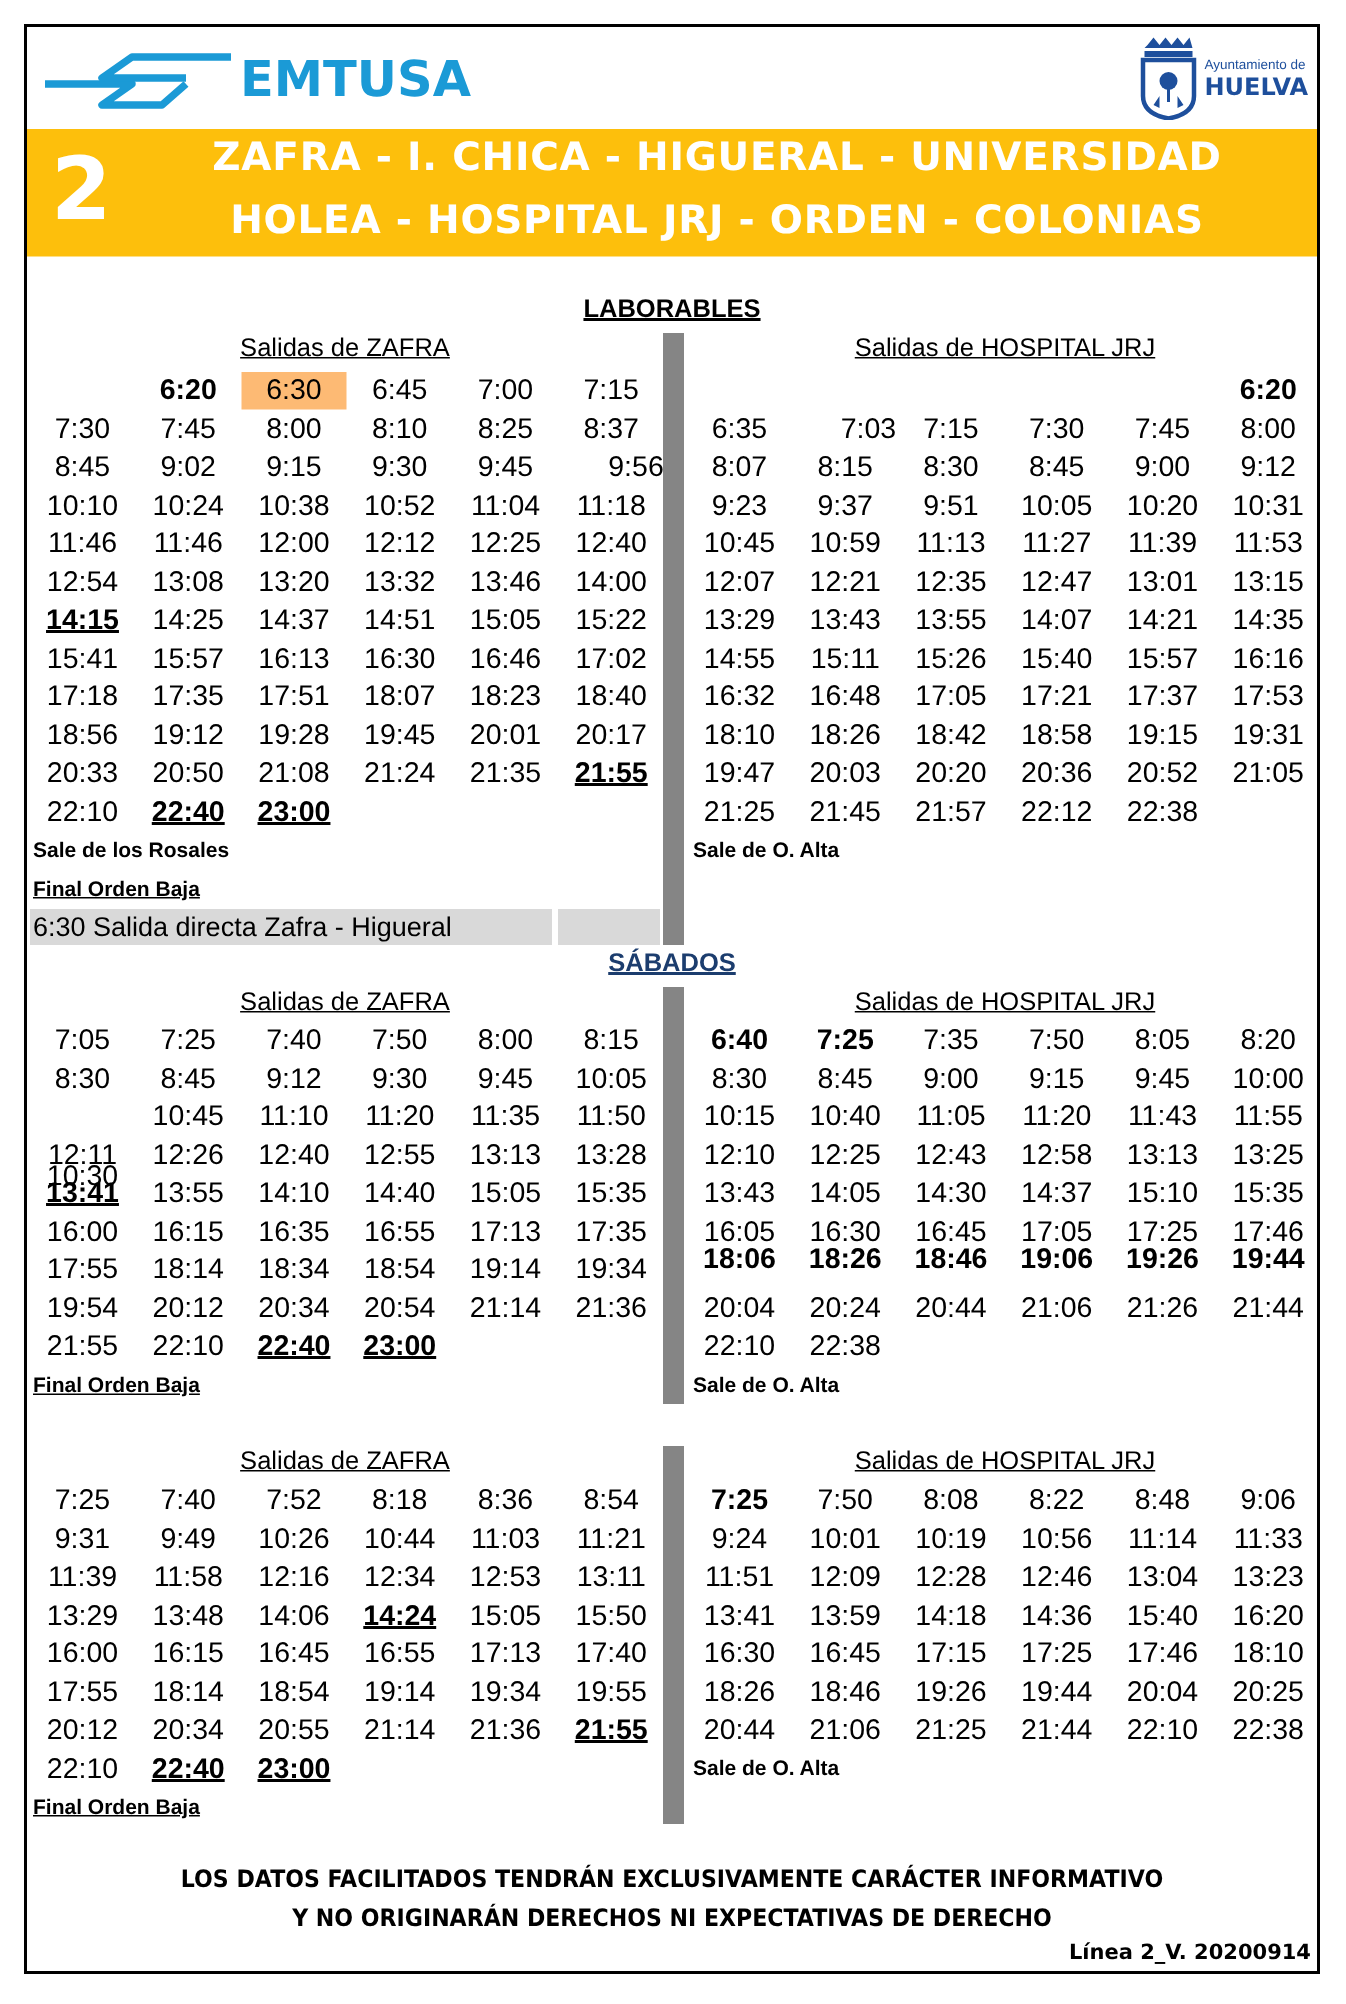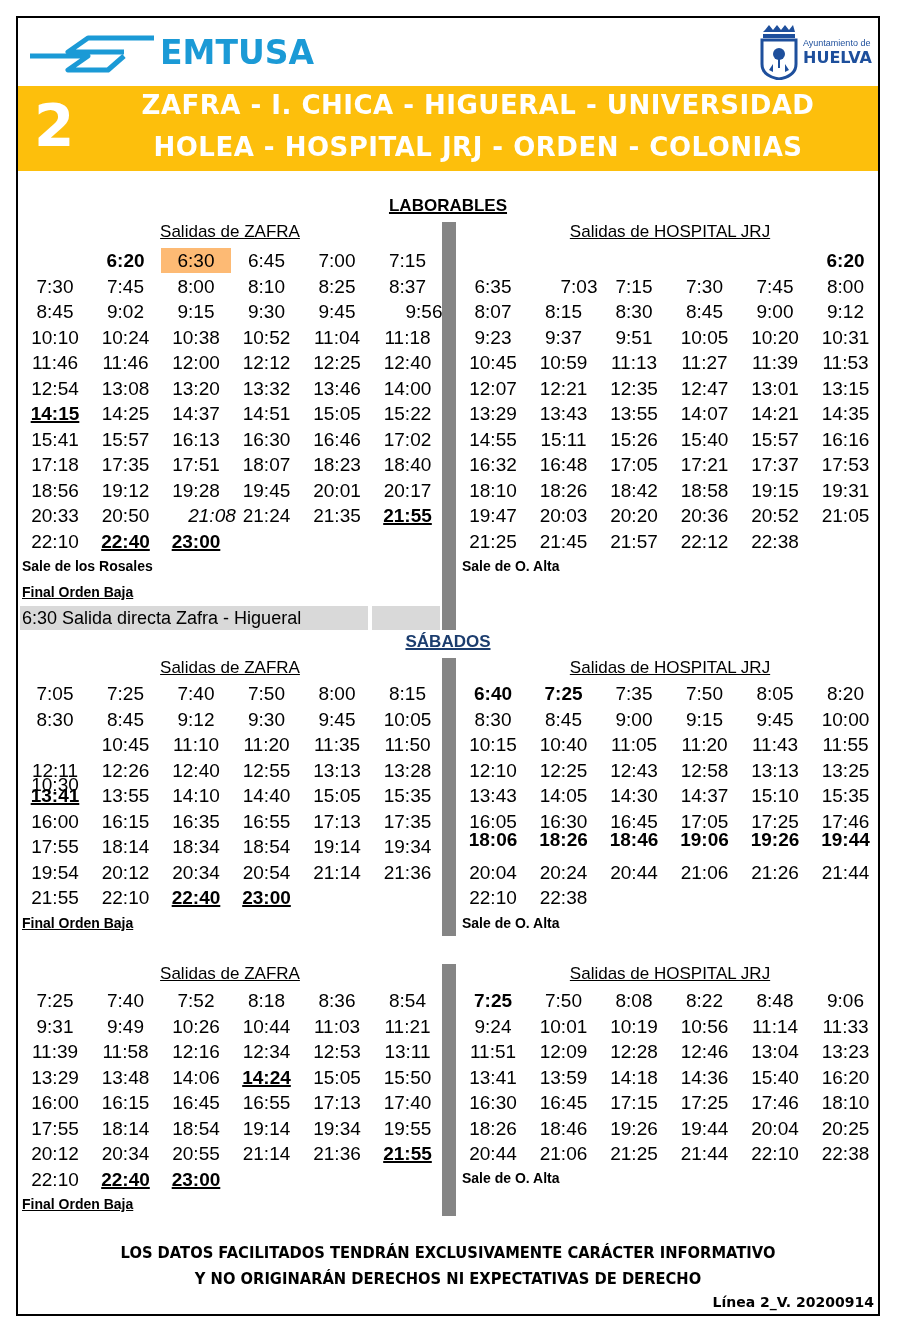--- a/index.html
+++ b/index.html
@@ -153,21 +153,21 @@
         <span class="cell" style="left: 2px;">18:56</span>
         <span class="cell" style="left: 72.5px;">19:12</span>
         <span class="cell" style="left: 143px;">19:28</span>
         <span class="cell" style="left: 213.5px;">19:45</span>
         <span class="cell" style="left: 284px;">20:01</span>
         <span class="cell" style="left: 354.5px;">20:17</span>
       </div>
       <div class="row" style="top: 255px;">
         <span class="cell" style="left: 2px;">20:33</span>
         <span class="cell" style="left: 72.5px;">20:50</span>
-        <span class="cell" style="left: 159px; font-style: italic;">21:08</span>
+        <span class="cell" style="left: 143px;">21:08</span>
         <span class="cell" style="left: 213.5px;">21:24</span>
         <span class="cell" style="left: 284px;">21:35</span>
         <span class="cell u" style="left: 354.5px;">21:55</span>
       </div>
       <div class="row" style="top: 280.5px;">
         <span class="cell" style="left: 2px;">22:10</span>
         <span class="cell u" style="left: 72.5px;">22:40</span>
         <span class="cell u" style="left: 143px;">23:00</span>
       </div>
     </div>

